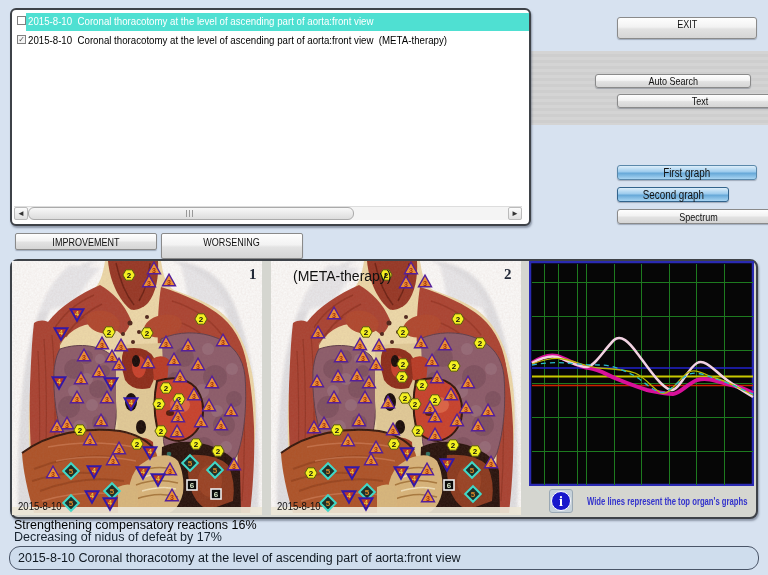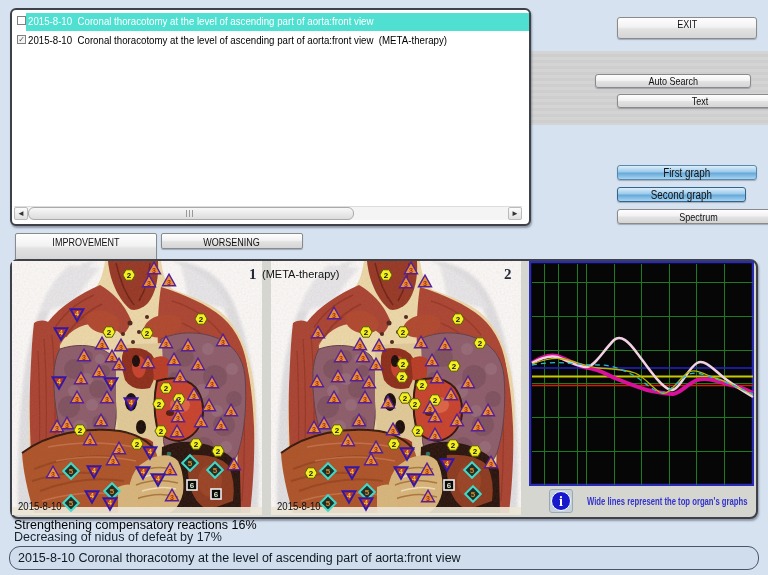--- a/index.html
+++ b/index.html
@@ -17,28 +17,28 @@
   <div class="abs" style="left:16px;top:23.5px;font-size:11px;color:#000;white-space:nowrap;transform:scaleX(.88);transform-origin:0 0" id="row2">2015-8-10&nbsp;&nbsp;Coronal thoracotomy at the level of ascending part of aorta:front view&nbsp;&nbsp;(META-therapy)</div>
 
   <div class="abs" style="left:2px;top:196px;width:508px;height:14px;background:#f4f4f4;border-top:1px solid #ddd">
     <div class="abs" style="left:0;top:0;width:14px;height:13px;background:linear-gradient(#fcfcfc,#e0e0e0);border:1px solid #bbb;border-radius:2px;font-size:8px;color:#333;text-align:center;line-height:12px">◄</div>
     <div class="abs" style="right:0;top:0;width:14px;height:13px;background:linear-gradient(#fcfcfc,#e0e0e0);border:1px solid #bbb;border-radius:2px;font-size:8px;color:#333;text-align:center;line-height:12px">►</div>
     <div class="abs" style="left:14px;top:0;width:326px;height:13px;background:linear-gradient(#f8f8f8,#dcdcdc);border:1px solid #aaa;border-radius:6px"></div>
     <div class="abs" style="left:172px;top:3px;width:8px;height:7px;background:repeating-linear-gradient(90deg,#999 0,#999 1px,transparent 1px,transparent 3px)"></div>
   </div>
 </div>
 
-<div class="btn" style="left:15px;top:233px;width:142px;height:28px;line-height:17px;border-radius:2px"><span class="bl">IMPROVEMENT</span></div>
-<div class="btn" style="left:161px;top:233px;width:142px;height:16px;line-height:17px;border-radius:2px"><span class="bl">WORSENING</span></div>
+<div class="btn" style="left:15px;top:233px;width:142px;height:17px;line-height:17px;border-radius:2px"><span class="bl">IMPROVEMENT</span></div>
+<div class="btn" style="left:161px;top:233px;width:142px;height:26px;line-height:17px;border-radius:2px"><span class="bl">WORSENING</span></div>
 
 <div class="btn" style="left:617px;top:17px;width:140px;height:22px;line-height:13px"><span class="bl">EXIT</span></div>
 <div class="btn" style="left:595px;top:74px;width:156px;height:14px;line-height:13px"><span class="bl">Auto Search</span></div>
 <div class="btn" style="left:617px;top:94px;width:166px;height:14px;line-height:13px"><span class="bl">Text</span></div>
 <div class="btnb" style="left:617px;top:165px;width:140px;height:15px;line-height:14px"><span class="bl">First graph</span></div>
-<div class="btnb" style="left:617px;top:187px;width:129px;height:15px;line-height:14px;border-color:#33648c"><span class="bl">Second graph</span></div>
+<div class="btnb" style="left:617px;top:187px;width:112px;height:15px;line-height:14px;border-color:#33648c"><span class="bl">Second graph</span></div>
 <div class="btn" style="left:617px;top:209px;width:164px;height:15px;line-height:14px"><span class="bl">Spectrum</span></div>
 
 <div class="abs" style="left:10px;top:259px;width:748px;height:260px;background:#d5d6d0;border:2px solid #3e4248;border-radius:8px;box-shadow:1px 2px 2px rgba(70,80,100,.5)"></div>
 
 <svg class="abs" style="left:0;top:0;width:0;height:0">
     <defs>
 <filter id="soft" x="-20%" y="-20%" width="140%" height="140%">
         <feGaussianBlur stdDeviation="1.6"></feGaussianBlur>
       </filter>
 <filter id="noisef" x="0" y="0" width="100%" height="100%">
@@ -306,21 +306,21 @@
       <use href="#m4" x="143" y="218"></use>
       <use href="#m4" x="130" y="211"></use>
       <use href="#m6" x="178" y="224"></use>
       <use href="#m5" x="202" y="233"></use>
       <use href="#m3" x="157" y="236"></use>
     </svg>
 </div>
 
 <div class="abs" style="left:249px;top:266px;width:18px;font-family:'Liberation Serif',serif;font-size:15px;font-weight:bold;color:#232a38">1</div>
 <div class="abs" style="left:504px;top:266px;width:18px;font-family:'Liberation Serif',serif;font-size:15px;font-weight:bold;color:#232a38">2</div>
-<div class="abs" style="left:262px;top:268px;font-size:11px;color:#111">(META-therapy)</div>
+<div class="abs" style="left:293px;top:268px;font-size:14px;color:#111">(META-therapy)</div>
 <div class="abs" style="left:18px;top:500px;font-size:11px;color:#111;transform:scaleX(.87);transform-origin:0 0">2015-8-10</div>
 <div class="abs" style="left:277px;top:500px;font-size:11px;color:#111;transform:scaleX(.87);transform-origin:0 0">2015-8-10</div>
 
 <svg width="225" height="225" viewBox="0 0 225 225" style="position:absolute;left:529px;top:261px">
 <rect x="1" y="1" width="223" height="223" fill="#060606" stroke="#2a2ab2" stroke-width="2.5"></rect>
 <g stroke="#1d7a1f" stroke-width="1">
 <line x1="15.5" y1="3" x2="15.5" y2="224"></line>
       <line x1="29.5" y1="3" x2="29.5" y2="224"></line>
       <line x1="48.5" y1="3" x2="48.5" y2="224"></line>
 <line x1="57.5" y1="3" x2="57.5" y2="224"></line>

